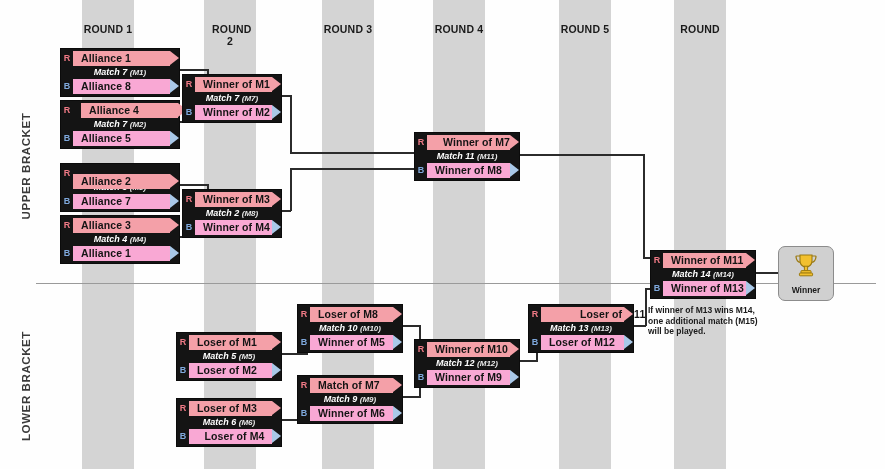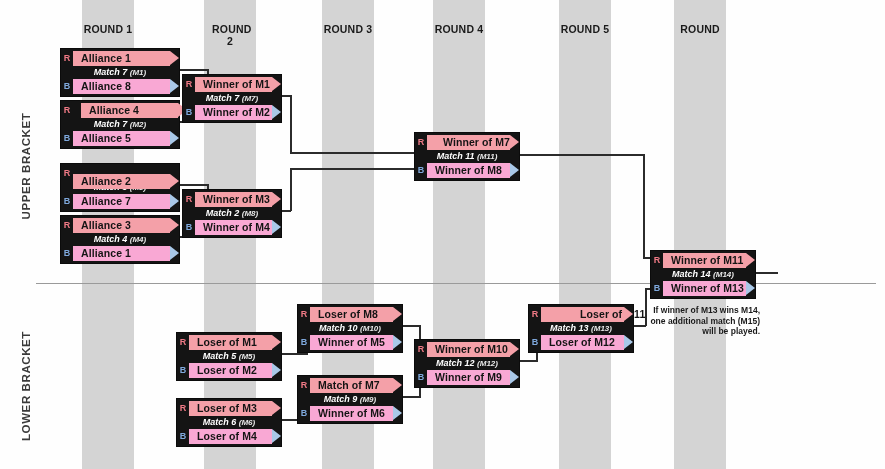--- a/index.html
+++ b/index.html
@@ -137,21 +137,21 @@
     color:#e8e8e8;
   }
 
   
   .finals-note{
     position:absolute;
     z-index:6;
     font-size:8.5px;
     font-weight:bold;
     line-height:10.5px;
-    text-align:right;
+    text-align:left;
     color:#1a1a1a;
   }
 
   
   #winner-box{
     position:absolute;
     z-index:6;
     background:#d0d0d0;
     border:1.5px solid #8c8c8c;
     border-radius:7px;
@@ -326,21 +326,21 @@
         </div>
       </div>
       <div class="match" style="left: 176px; top: 398px; width: 106px;">
         <div class="mrow">
           <div class="badge r">R</div>
           <div class="team red" style="width: 83px;">Loser of M3</div>
         </div>
         <div class="mlabel"><span>Match 6 </span><span class="paren">(M6)</span></div>
         <div class="mrow">
           <div class="badge b">B</div>
-          <div class="team blue" style="width: 83px;">Loser of M4</div>
+          <div class="team blue" style="width: 83px; text-align: center;">Loser of M4</div>
         </div>
       </div>
       <div class="match" style="left: 297px; top: 304px; width: 106px;">
         <div class="mrow">
           <div class="badge r">R</div>
           <div class="team red" style="width: 83px;">Loser of M8</div>
         </div>
         <div class="mlabel"><span>Match 10 </span><span class="paren">(M10)</span></div>
         <div class="mrow">
           <div class="badge b">B</div>
@@ -388,14 +388,27 @@
         <div class="mlabel"><span>Match 14 </span><span class="paren">(M14)</span></div>
         <div class="mrow">
           <div class="badge b">B</div>
           <div class="team blue" style="width: 83px;">Winner of M13</div>
         </div>
       </div>
     </div>
 
   <div class="finals-note" id="finals-note" style="left:648px;top:305px;width:112px;">If winner of M13 wins M14, one additional match (M15) will be played.</div>
 
+  <div id="winner-box" style="left:778px;top:246px;width:56px;height:55px;">
+    <span>
+      <svg width="26" height="27" viewBox="0 0 26 27" aria-hidden="true">
+        <path d="M7 2 h12 v6 a6 6 0 0 1 -12 0 z" fill="#f2c02e" stroke="#9c7a10" stroke-width="1.1"></path>
+        <path d="M7 3 h-3.2 a0.8 0.8 0 0 0 -0.8 0.9 c0.4 3.2 2.2 5.2 4.3 5.5" fill="none" stroke="#9c7a10" stroke-width="1.2"></path>
+        <path d="M19 3 h3.2 a0.8 0.8 0 0 1 0.8 0.9 c-0.4 3.2 -2.2 5.2 -4.3 5.5" fill="none" stroke="#9c7a10" stroke-width="1.2"></path>
+        <rect x="11.4" y="13.2" width="3.2" height="4.6" fill="#f2c02e" stroke="#9c7a10" stroke-width="1"></rect>
+        <rect x="8" y="17.6" width="10" height="2.6" rx="0.6" fill="#f2c02e" stroke="#9c7a10" stroke-width="1"></rect>
+        <rect x="6.4" y="20" width="13.2" height="2.8" rx="0.7" fill="#f2c02e" stroke="#9c7a10" stroke-width="1"></rect>
+      </svg>
+    </span>
+    <span class="wlabel">Winner</span>
+  </div>
 
 </div>
 
 </body></html>

